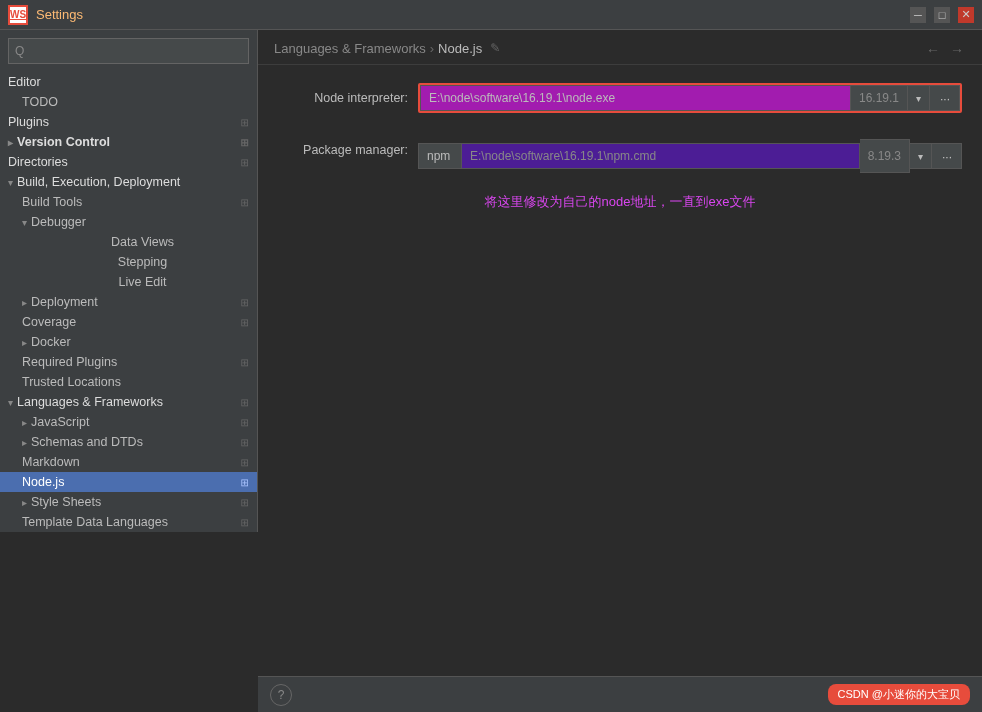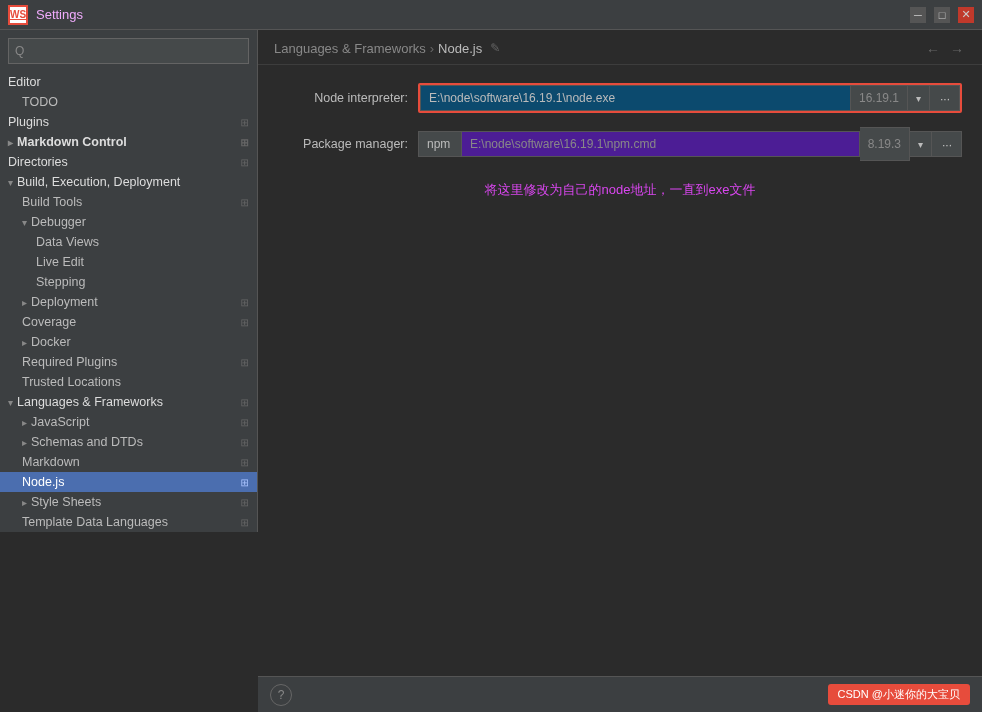--- a/index.html
+++ b/index.html
@@ -33,21 +33,21 @@
       align-items: center;
       justify-content: center;
       font-weight: bold;
       font-size: 10px;
       color: #e74c3c;
       margin-right: 8px;
       flex-shrink: 0;
       text-decoration: underline;
     }
     .title-bar-title {
-      color: #f0abfc;
+      color: #fdba74;
       font-size: 13px;
       flex: 1;
     }
     .title-bar-controls {
       display: flex;
       gap: 8px;
     }
     .title-bar-btn {
       width: 16px;
       height: 16px;
@@ -121,21 +121,21 @@
     .nav-item.active {
       background: #4b6eaf;
       color: #fff;
     }
     .nav-item.section-header {
       font-weight: normal;
       color: #ddd;
       padding-left: 8px;
     }
     .nav-item.sub-1 { padding-left: 22px; }
-    .nav-item.sub-2 { padding-left: 36px; }
+    .nav-item.sub-2 { padding-left: 36px; justify-content: center; }
     .nav-expand {
       margin-right: 4px;
       font-size: 10px;
       color: #888;
     }
     .nav-sync-icon {
       margin-left: auto;
       font-size: 10px;
       color: #666;
     }
@@ -308,21 +308,21 @@
       display: flex;
       align-items: center;
       justify-content: center;
     }
     .csdn-badge {
       margin-left: auto;
       background: #e74c3c;
       color: #fff;
       font-size: 11px;
       padding: 3px 10px;
-      border-radius: 3px;
+      border-radius: 8px;
       font-family: 'Microsoft YaHei', Arial, sans-serif;
     }
     .sidebar-wrapper {
       position: relative;
       width: 258px;
       flex-shrink: 0;
     }
   </style>
 </head>
 <body>
@@ -360,21 +360,21 @@
           <span>TODO</span>
         </div>
 
         <div class="nav-item section-header">
           <span>Plugins</span>
           <span class="nav-sync-icon">⊞</span>
         </div>
 
         <div class="nav-item sub-1" style="font-weight:bold;color:#ddd;padding-left:8px;">
           <span class="nav-expand">▸</span>
-          <span>Markdown Control</span>
+          <span>Version Control</span>
           <span class="nav-sync-icon">⊞</span>
         </div>
 
         <div class="nav-item section-header">
           <span>Directories</span>
           <span class="nav-sync-icon">⊞</span>
         </div>
 
         <div class="nav-item section-header" style="padding-left:8px;">
           <span class="nav-expand">▾</span>
@@ -388,24 +388,24 @@
 
         <div class="nav-item sub-1">
           <span class="nav-expand">▾</span>
           <span>Debugger</span>
         </div>
 
         <div class="nav-item sub-2">
           <span>Data Views</span>
         </div>
         <div class="nav-item sub-2">
+          <span>Stepping</span>
+        </div>
+        <div class="nav-item sub-2">
           <span>Live Edit</span>
-        </div>
-        <div class="nav-item sub-2">
-          <span>Stepping</span>
         </div>
 
         <div class="nav-item sub-1">
           <span class="nav-expand">▸</span>
           <span>Deployment</span>
           <span class="nav-sync-icon">⊞</span>
         </div>
 
         <div class="nav-item sub-1">
           <span>Coverage</span>
@@ -482,33 +482,33 @@
         <button class="nav-arrow-btn">←</button>
         <button class="nav-arrow-btn">→</button>
       </div>
     </div>
 
     <div class="content-body">
 
       <div class="form-row">
         <span class="form-label">Node interpreter:</span>
         <div style="display:flex;align-items:center;flex:1;border:2px solid #e74c3c;border-radius:2px;">
-          <input type="text" class="form-input path" style="border: 1px solid rgb(85, 85, 85); flex: 1 1 0%; background: #0c4a6e; height: 26px; color: rgb(187, 187, 187); font-size: 12px; padding: 0px 8px; outline: none;" value="E:\node\software\16.19.1\node.exe">
+          <input type="text" class="form-input path" style="border: 1px solid rgb(85, 85, 85); flex: 1 1 0%; background: #a21caf; height: 26px; color: rgb(187, 187, 187); font-size: 12px; padding: 0px 8px; outline: none;" value="E:\node\software\16.19.1\node.exe">
           <span class="form-version-badge" style="background:#45494a;border:1px solid #555;border-left:none;height:26px;padding:0 8px;display:flex;align-items:center;color:#888;font-size:12px;">16.19.1</span>
           <button class="form-btn-dropdown" style="background:#45494a;border:1px solid #555;border-left:none;height:26px;width:22px;color:#bbb;font-size:10px;cursor:pointer;display:flex;align-items:center;justify-content:center;">▾</button>
           <button class="form-btn" style="background:#45494a;border:1px solid #555;border-left:none;height:26px;width:30px;color:#bbb;font-size:13px;cursor:pointer;display:flex;align-items:center;justify-content:center;letter-spacing:-1px;">···</button>
         </div>
       </div>
 
 
       <div class="form-row">
         <span class="form-label">
           <span>Package manager:</span>
         </span>
-        <div style="display:flex;align-items:center;flex:1;">
+        <div style="display:flex;align-items:center;flex:1;margin-top:12px;">
           <input type="text" class="pkg-name-input" style="background: rgb(69, 73, 74); border: 1px solid rgb(85, 85, 85); color: rgb(187, 187, 187); font-size: 12px; height: 26px; padding: 0px 8px; width: 44px; outline: none;" value="npm">
           <input type="text" class="pkg-path-input" style="background: #4c1d95; border-top: 1px solid rgb(85, 85, 85); border-right: 1px solid rgb(85, 85, 85); border-bottom: 1px solid rgb(85, 85, 85); border-image: initial; border-left: none; color: rgb(136, 136, 136); font-size: 12px; height: 26px; padding: 0px 8px; flex: 1 1 0%; outline: none;" value="E:\node\software\16.19.1\npm.cmd">
           <span style="background:#45494a;border:1px solid #555;border-left:none;height:26px;padding:16px 8px;display:flex;align-items:center;color:#888;font-size:12px;">8.19.3</span>
           <button style="background:#45494a;border:1px solid #555;border-left:none;height:26px;width:22px;color:#bbb;font-size:10px;cursor:pointer;display:flex;align-items:center;justify-content:center;">▾</button>
           <button style="background:#45494a;border:1px solid #555;border-left:none;height:26px;width:30px;color:#bbb;font-size:13px;cursor:pointer;display:flex;align-items:center;justify-content:center;letter-spacing:-1px;">···</button>
         </div>
       </div>
 
       <div class="annotation-text">将这里修改为自己的node地址，一直到exe文件</div>
 

